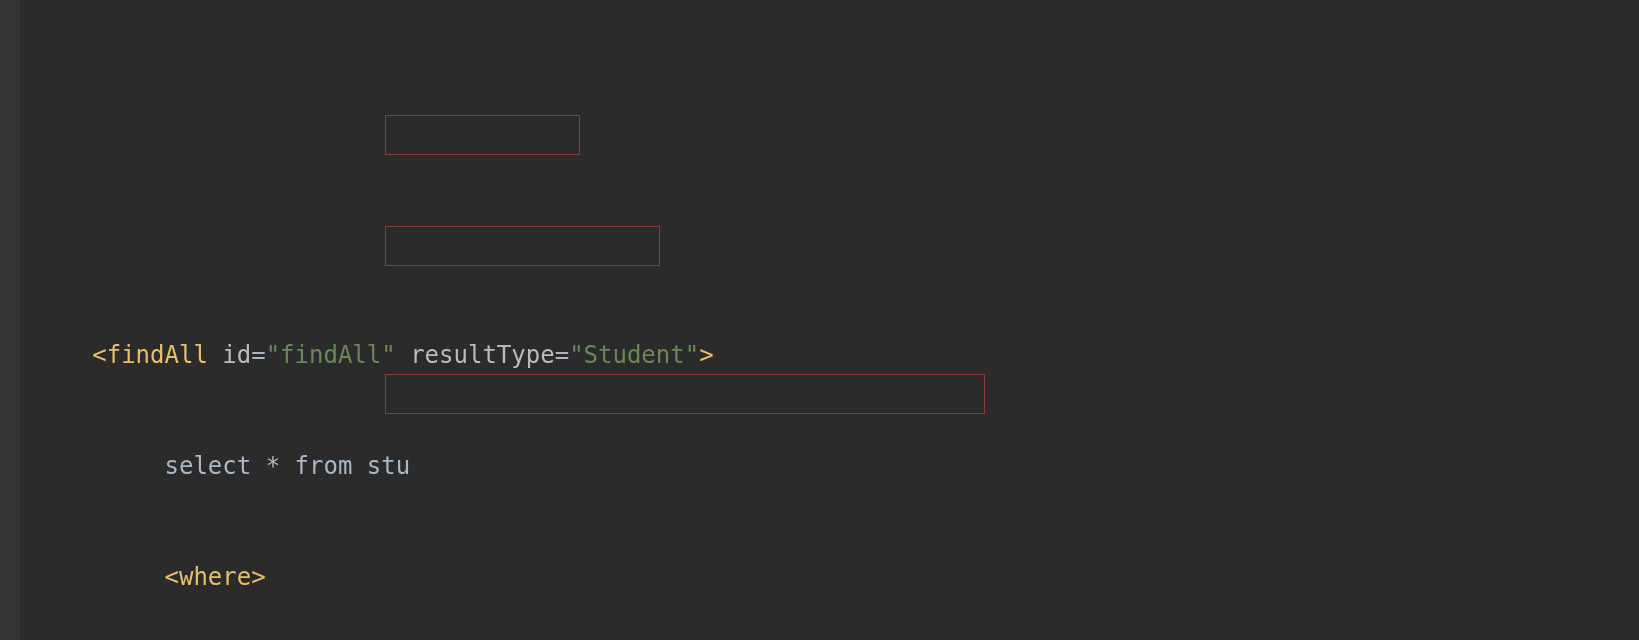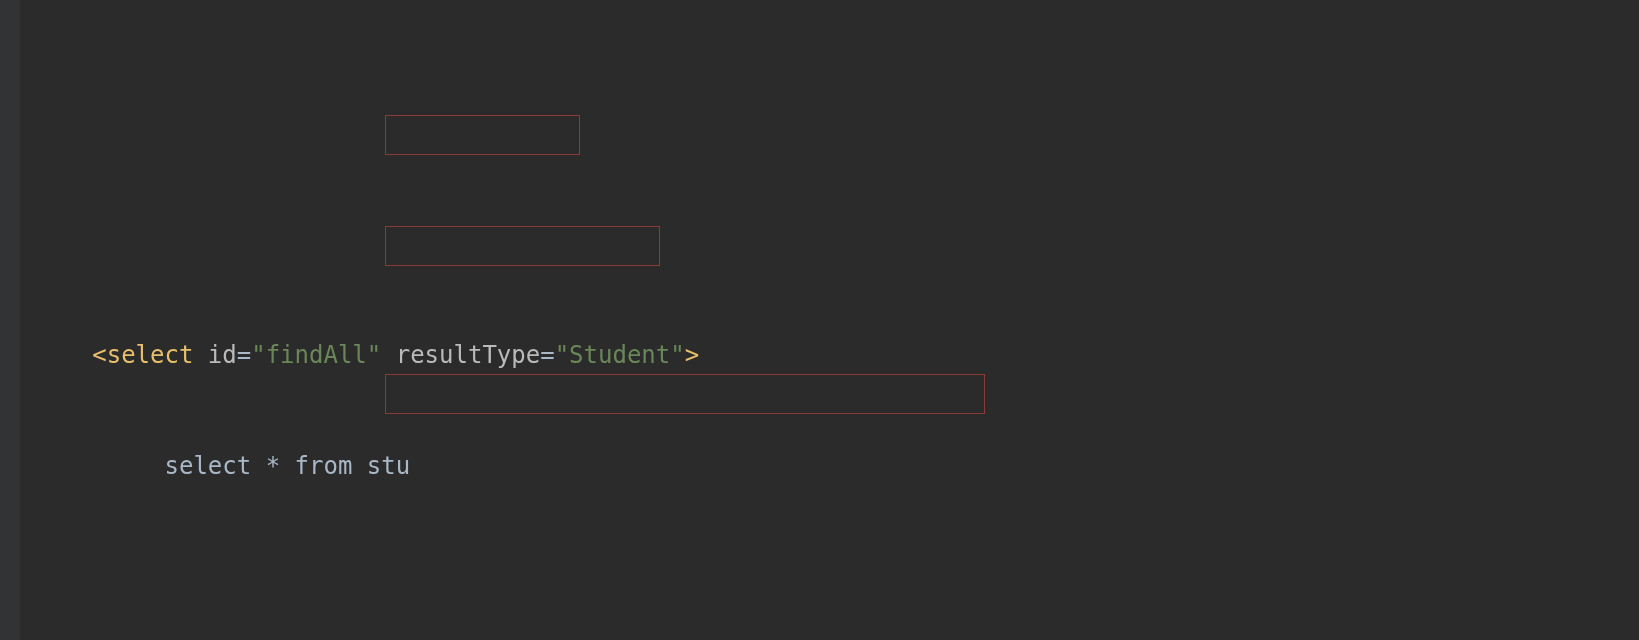--- a/index.html
+++ b/index.html
@@ -51,22 +51,23 @@
 <body>
 
 <div class="editor">
   <div class="gutter"></div>
 
   
   <div class="hlbox" style="top:115px;left:385px;width:195px;height:40px;"></div>
   <div class="hlbox" style="top:226px;left:385px;width:275px;height:40px;"></div>
   <div class="hlbox" style="top:374px;left:385px;width:600px;height:40px;"></div>
 
-  <div class="line">     <span class="delim">&lt;</span><span class="tag">select</span><span> </span><span class="attr">id</span><span class="eq">=</span><span class="str">"findAll"</span> <span class="attr">resultType</span><span class="eq">=</span><span class="str">"Student"</span><span class="delim">&gt;</span></div>
+  <div class="line">     <span class="delim">&lt;</span><span class="tag">findAll</span><span> </span><span class="attr">id</span><span class="eq">=</span><span class="str">"findAll"</span> <span class="attr">resultType</span><span class="eq">=</span><span class="str">"Student"</span><span class="delim">&gt;</span></div>
   <div class="line">          <span class="text">select * from stu</span></div>
+  <div class="line">          <span class="delim">&lt;</span><span class="tag">where</span><span class="delim">&gt;</span></div>
   
   
   
   
   
   
   
   
   
   

